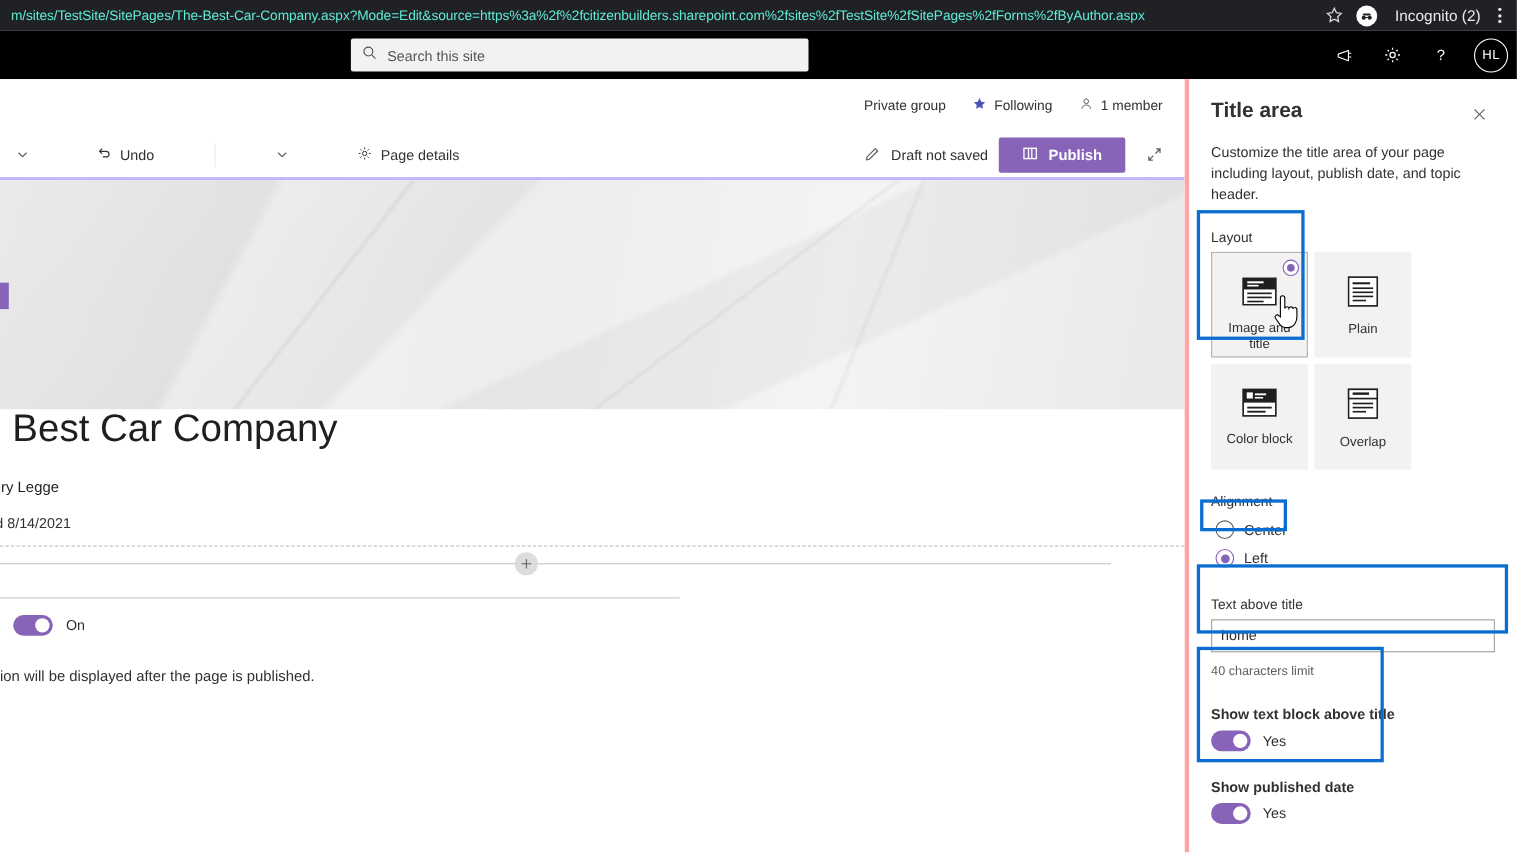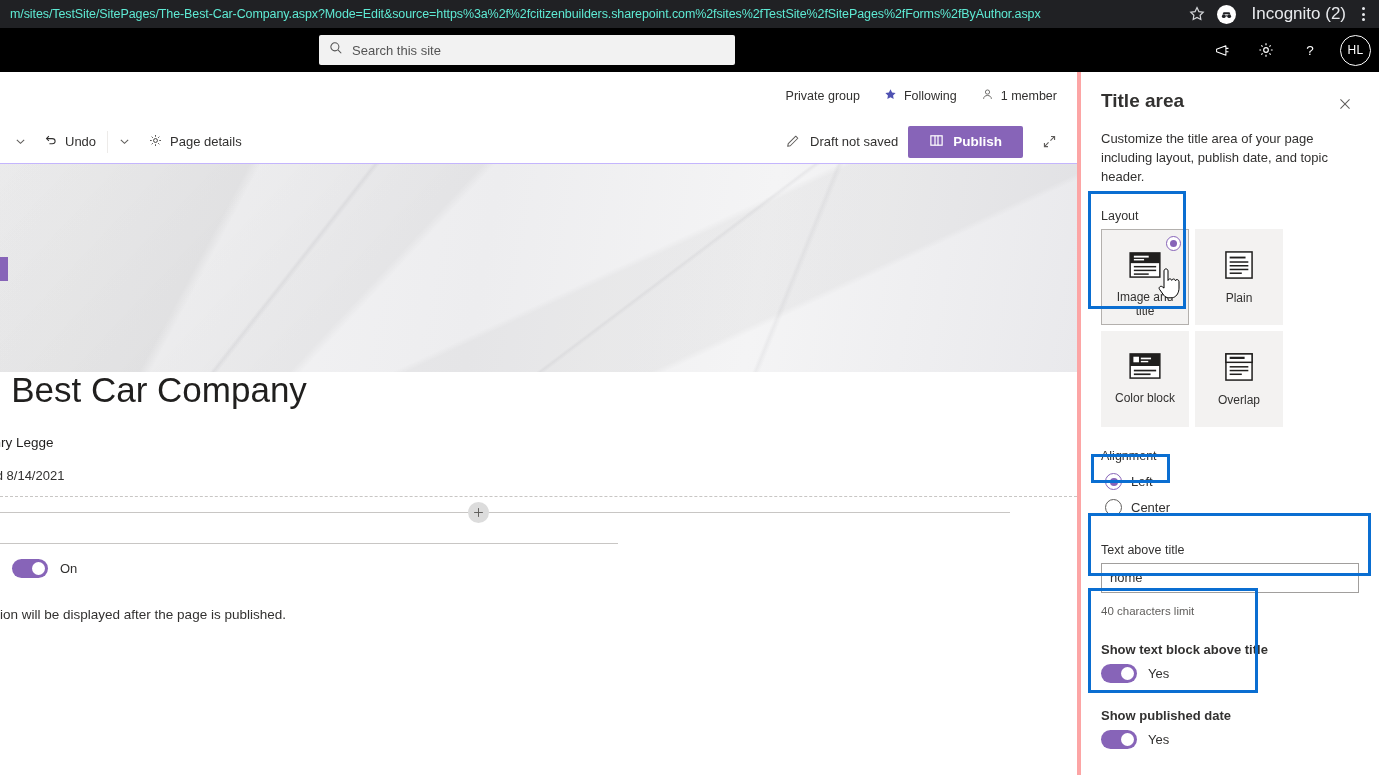--- a/index.html
+++ b/index.html
@@ -14,21 +14,21 @@
     height: 28px; background: #202124; color: #e8eaed;
     display: flex; align-items: center; padding: 0 10px;
     font-size: 12.5px; position: relative;
   }
   .url-text {
     flex: 1; white-space: nowrap; overflow: hidden;
     text-overflow: clip; letter-spacing: -0.1px; color: #5eead4;
   }
   .chrome-right { display: flex; align-items: center; gap: 12px; flex: 0 0 auto; }
   .star-icon { width: 16px; height: 16px; opacity: .9; }
-  .incognito-pill { display: flex; align-items: center; gap: 16px; font-size: 17px; }
+  .incognito-pill { display: flex; align-items: center; gap: 16px; font-size: 14px; }
   .incognito-badge {
     width: 19px; height: 19px; border-radius: 50%; background: #fff;
     display: flex; align-items: center; justify-content: center;
   }
   .kebab { display: flex; flex-direction: column; gap: 2.5px; padding: 0 4px; cursor: pointer; }
   .kebab span { width: 3px; height: 3px; border-radius: 50%; background: #e8eaed; display: block; }
 
   
   .suite-bar {
     height: 44px; background: #000000; display: flex; align-items: center;
@@ -60,23 +60,23 @@
 
   
   .site-header {
     height: 48px; display: flex; align-items: center; justify-content: flex-end;
     padding-right: 20px; gap: 24px; font-size: 12.5px; color: #323130;
   }
   .site-meta { display: flex; align-items: center; gap: 7px; cursor: pointer; }
 
   
   .command-bar {
-    height: 44px; border-bottom: 1px solid #c4b5fd;
+    height: 44px; border-bottom: 3px solid #c4b5fd;
     display: flex; align-items: center; padding-left: 6px;
-    font-size: 13px; color: #323130; position: relative;
+    font-size: 13px; color: #323130; position: relative; gap: 44px;
   }
   .cmd-item {
     display: flex; align-items: center; gap: 7px; height: 32px;
     padding: 0 9px; cursor: pointer; border-radius: 2px; white-space: nowrap;
   }
   .cmd-sep { width: 1px; height: 22px; background: #edebe9; margin: 0 2px; }
   .cmd-right {
     position: absolute; right: 12px; display: flex; align-items: center; gap: 10px;
   }
   .draft-status { display: flex; align-items: center; gap: 9px; font-size: 13px; color: #323130; }
@@ -432,28 +432,28 @@
             <rect x="5" y="18" width="20" height="1.6" fill="#201f1e"></rect>
             <rect x="5" y="22" width="13" height="1.6" fill="#201f1e"></rect>
           </svg>
         </span>
         <div class="card-label">Overlap</div>
       </div>
     </div>
 
     <div class="field-label">Alignment</div>
     <div class="radio-row">
+      <span class="radio-o"></span>
+      <span class="radio-text">Center</span>
+    </div>
+    <div class="radio-row">
       <span class="radio-o on">
           <i></i>
         </span>
       <span class="radio-text">Left</span>
-    </div>
-    <div class="radio-row">
-      <span class="radio-o"></span>
-      <span class="radio-text">Center</span>
     </div>
 
     <div class="field-label">Text above title</div>
     <input class="text-input" value="home" style="">
     <div class="hint">40 characters limit</div>
 
     <div style="margin-top:14px">
       <div class="toggle-label-strong">Show text block above title</div>
       <div style="display:flex;align-items:center;gap:11px;margin-top:7px">
         <div class="toggle">

